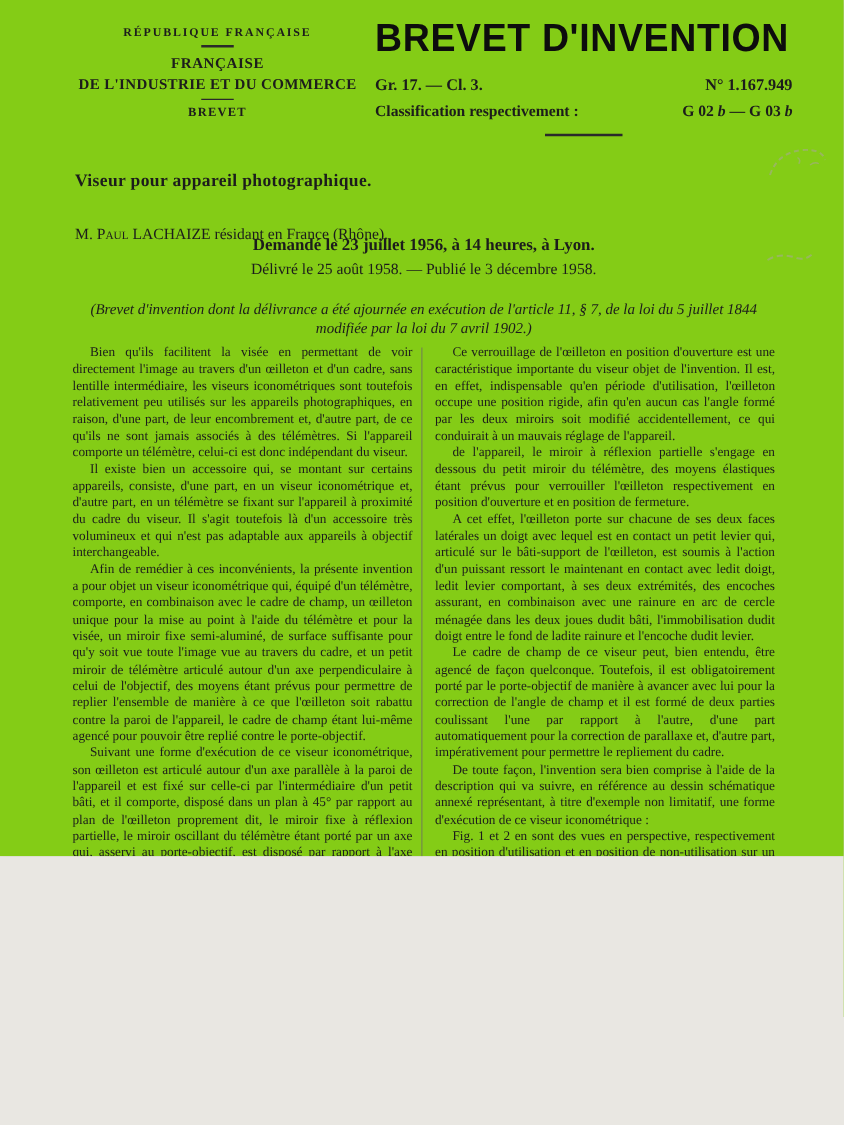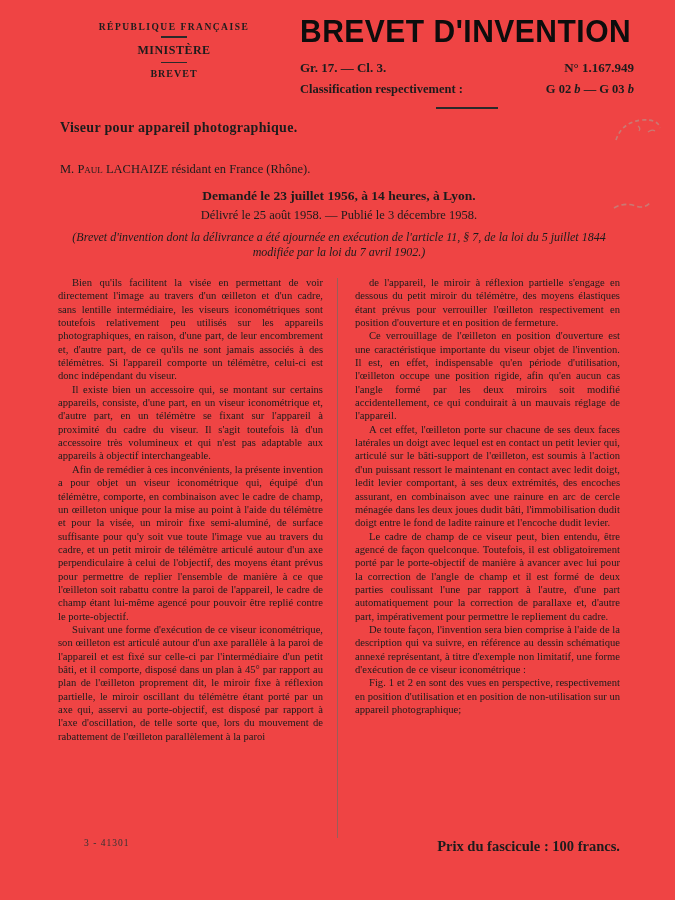--- a/index.html
+++ b/index.html
@@ -1,19 +1,19 @@
 <!DOCTYPE html>
 <html lang="fr"><head>
 <meta charset="utf-8">
 <style>
   html,body{margin:0;padding:0;}
   body{background:#e9e7e2;font-family:"Liberation Serif", serif;}
   .page{
-    position:relative;width:675px;height:900px;margin:0 auto;
-    background:#ef4444;color:#1c1c1c;overflow:hidden;
+    position:relative;width:675px;height:685px;margin:0 auto;
+    background:#84cc16;color:#1c1c1c;overflow:hidden;
     box-shadow:0 0 6px rgba(0,0,0,.25);
   }
   
   .header-left{position:absolute;left:58px;top:22px;width:232px;text-align:center;}
   .republic{font-size:9.5px;font-weight:bold;letter-spacing:1.5px;}
   .rule-sm{width:26px;height:1.5px;background:#2a2a2a;margin:4px auto 5px auto;}
   .ministry1{font-size:12px;font-weight:bold;letter-spacing:.5px;margin-top:2px;}
   .ministry2{font-size:12px;font-weight:bold;letter-spacing:.3px;margin-top:2px;white-space:nowrap;}
   .service1{font-size:10px;font-weight:bold;letter-spacing:1px;margin-top:2px;}
   .service2{font-size:10px;font-weight:bold;letter-spacing:.4px;margin-top:2px;}
@@ -21,50 +21,51 @@
   .header-right{position:absolute;left:300px;top:14px;width:334px;}
   .doc-type{font-family:"Liberation Sans", sans-serif;font-weight:bold;font-size:30px;
     letter-spacing:.5px;white-space:nowrap;color:#0d0d0d;transform:scaleY(1.05);}
   .gc-row{display:flex;justify-content:space-between;margin-top:12px;font-size:13px;font-weight:bold;gap:16px;}
   .class-row{display:flex;justify-content:space-between;margin-top:6px;font-size:12.5px;font-weight:bold;}
   .class-value .it{font-style:italic;}
   .rule-center{width:62px;height:1.5px;background:#2a2a2a;margin:10px auto 0 auto;}
   
   .stamp{position:absolute;left:608px;top:110px;opacity:.55;}
   
-  .title-block{position:absolute;left:60px;top:120px;width:560px;}
+  .title-block{position:absolute;left:60px;top:138px;width:560px;}
   .inv-title{font-size:14px;font-weight:bold;letter-spacing:.3px;}
   .inventor{font-size:12.5px;margin-top:26px;}
   .sc{font-variant:small-caps;}
   
   .dates-block{position:absolute;left:58px;top:188px;width:562px;text-align:center;}
   .filed{font-size:13.5px;font-weight:bold;font-family:Liberation Serif, serif;}
   .granted{font-size:12.5px;margin-top:4px;}
   
-  .legal-note{position:absolute;left:60px;top:230px;width:558px;text-align:center;
+  .legal-note{position:absolute;left:60px;top:240px;width:558px;text-align:center;
     font-style:italic;font-size:12px;line-height:15px;}
   
-  .body-columns{position:absolute;left:58px;top:276px;width:562px;display:flex;gap:32px;}
+  .body-columns{position:absolute;left:58px;top:276px;width:562px;display:flex;gap:18px;}
   .col{width:272px;font-size:10.6px;line-height:13.35px;text-align:justify;}
   .col p{margin:0;text-indent:14px;}
   .col-divider{position:absolute;left:337px;top:278px;width:1px;height:560px;background:#6b6b66;opacity:.65;}
   
   .print-code{position:absolute;left:84px;top:838px;font-size:9.5px;letter-spacing:1px;color:#333;}
   .price{position:absolute;left:58px;top:838px;width:562px;text-align:right;
     font-size:14.5px;font-weight:bold;}
 </style>
 </head>
 <body>
 
 <div class="page">
 
   <div class="header-left">
     <div class="republic">RÉPUBLIQUE FRANÇAISE</div>
     <div class="rule-sm"></div>
-    <div class="ministry1">MINISTÈRE</div>
+    <div class="ministry1">FRANÇAISE</div>
+    <div class="ministry2">DE L'INDUSTRIE ET DU COMMERCE</div>
     <div class="rule-sm"></div>
     <div class="service1">BREVET</div>
   </div>
 
   <div class="header-right">
     <div class="doc-type">BREVET D'INVENTION</div>
     <div class="gc-row">
       <span>Gr. 17. — Cl. 3.</span>
       <span>N° 1.167.949</span>
     </div>
@@ -97,22 +98,22 @@
 
   <div class="col-divider"></div>
   <div class="body-columns">
     <div class="col">
       <p>Bien qu'ils facilitent la visée en permettant de voir directement l'image au travers d'un œilleton et d'un cadre, sans lentille intermédiaire, les viseurs iconométriques sont toutefois relativement peu utilisés sur les appareils photographiques, en raison, d'une part, de leur encombrement et, d'autre part, de ce qu'ils ne sont jamais associés à des télémètres. Si l'appareil comporte un télémètre, celui-ci est donc indépendant du viseur.</p>
       <p>Il existe bien un accessoire qui, se montant sur certains appareils, consiste, d'une part, en un viseur iconométrique et, d'autre part, en un télémètre se fixant sur l'appareil à proximité du cadre du viseur. Il s'agit toutefois là d'un accessoire très volumineux et qui n'est pas adaptable aux appareils à objectif interchangeable.</p>
       <p>Afin de remédier à ces inconvénients, la présente invention a pour objet un viseur iconométrique qui, équipé d'un télémètre, comporte, en combinaison avec le cadre de champ, un œilleton unique pour la mise au point à l'aide du télémètre et pour la visée, un miroir fixe semi-aluminé, de surface suffisante pour qu'y soit vue toute l'image vue au travers du cadre, et un petit miroir de télémètre articulé autour d'un axe perpendiculaire à celui de l'objectif, des moyens étant prévus pour permettre de replier l'ensemble de manière à ce que l'œilleton soit rabattu contre la paroi de l'appareil, le cadre de champ étant lui-même agencé pour pouvoir être replié contre le porte-objectif.</p>
       <p>Suivant une forme d'exécution de ce viseur iconométrique, son œilleton est articulé autour d'un axe parallèle à la paroi de l'appareil et est fixé sur celle-ci par l'intermédiaire d'un petit bâti, et il comporte, disposé dans un plan à 45° par rapport au plan de l'œilleton proprement dit, le miroir fixe à réflexion partielle, le miroir oscillant du télémètre étant porté par un axe qui, asservi au porte-objectif, est disposé par rapport à l'axe d'oscillation, de telle sorte que, lors du mouvement de rabattement de l'œilleton parallèlement à la paroi</p>
     </div>
     <div class="col">
+      <p>Ce verrouillage de l'œilleton en position d'ouverture est une caractéristique importante du viseur objet de l'invention. Il est, en effet, indispensable qu'en période d'utilisation, l'œilleton occupe une position rigide, afin qu'en aucun cas l'angle formé par les deux miroirs soit modifié accidentellement, ce qui conduirait à un mauvais réglage de l'appareil.</p>
       <p>de l'appareil, le miroir à réflexion partielle s'engage en dessous du petit miroir du télémètre, des moyens élastiques étant prévus pour verrouiller l'œilleton respectivement en position d'ouverture et en position de fermeture.</p>
-      <p>Ce verrouillage de l'œilleton en position d'ouverture est une caractéristique importante du viseur objet de l'invention. Il est, en effet, indispensable qu'en période d'utilisation, l'œilleton occupe une position rigide, afin qu'en aucun cas l'angle formé par les deux miroirs soit modifié accidentellement, ce qui conduirait à un mauvais réglage de l'appareil.</p>
       <p>A cet effet, l'œilleton porte sur chacune de ses deux faces latérales un doigt avec lequel est en contact un petit levier qui, articulé sur le bâti-support de l'œilleton, est soumis à l'action d'un puissant ressort le maintenant en contact avec ledit doigt, ledit levier comportant, à ses deux extrémités, des encoches assurant, en combinaison avec une rainure en arc de cercle ménagée dans les deux joues dudit bâti, l'immobilisation dudit doigt entre le fond de ladite rainure et l'encoche dudit levier.</p>
       <p>Le cadre de champ de ce viseur peut, bien entendu, être agencé de façon quelconque. Toutefois, il est obligatoirement porté par le porte-objectif de manière à avancer avec lui pour la correction de l'angle de champ et il est formé de deux parties coulissant l'une par rapport à l'autre, d'une part automatiquement pour la correction de parallaxe et, d'autre part, impérativement pour permettre le repliement du cadre.</p>
       <p>De toute façon, l'invention sera bien comprise à l'aide de la description qui va suivre, en référence au dessin schématique annexé représentant, à titre d'exemple non limitatif, une forme d'exécution de ce viseur iconométrique :</p>
       <p>Fig. 1 et 2 en sont des vues en perspective, respectivement en position d'utilisation et en position de non-utilisation sur un appareil photographique;</p>
     </div>
   </div>
 
   <div class="print-code">3 - 41301</div>
   <div class="price">Prix du fascicule : 100 francs.</div>
 

